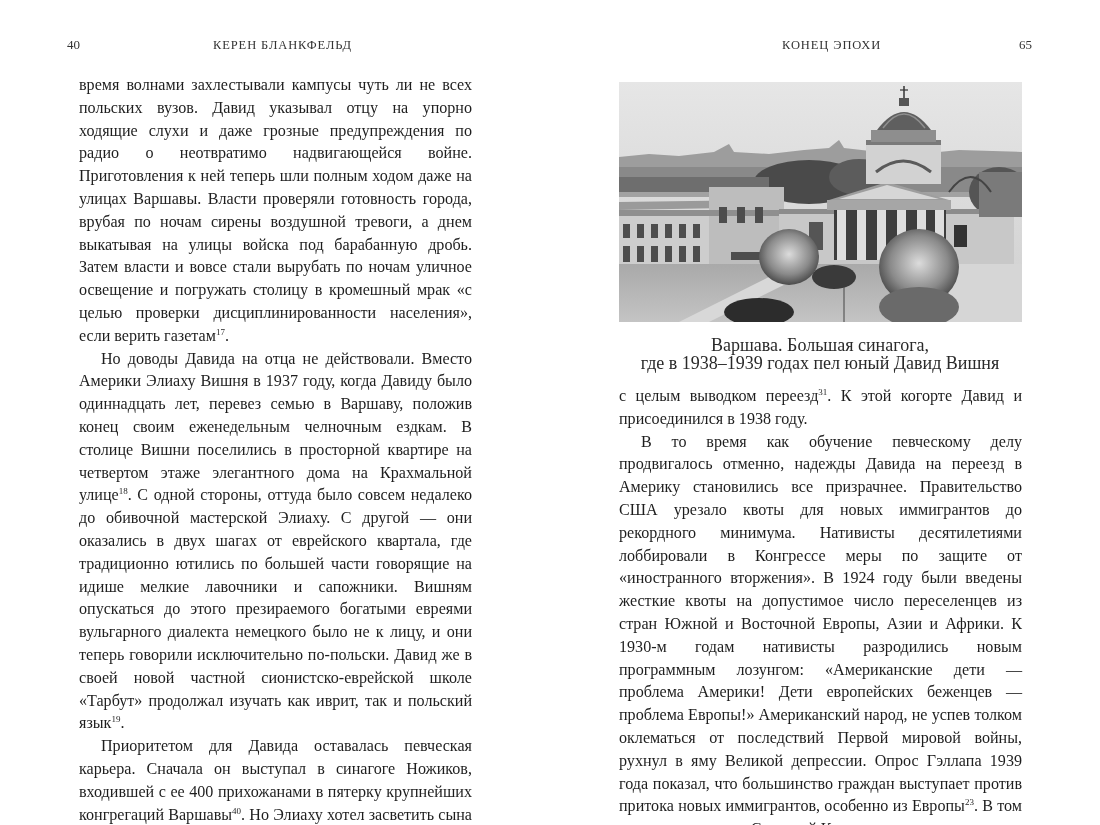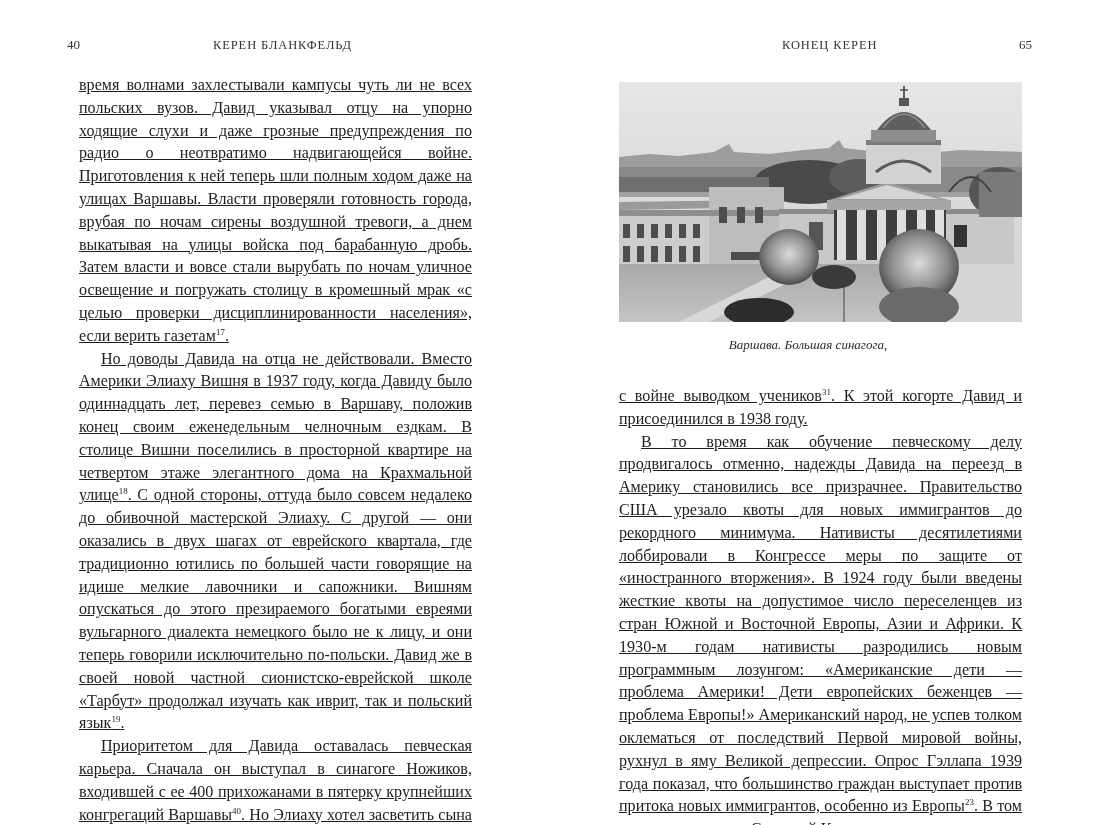--- a/index.html
+++ b/index.html
@@ -54,21 +54,20 @@
       width: 393px;
     }
     .page-right .text-block {
       left: 69px;
       top: 385px;
       width: 403px;
     }
     .text-block p {
       margin: 0;
       text-indent: 0;
-      text-decoration: underline;
     }
     .text-block p.indent {
       text-indent: 22px;
     }
     sup {
       font-size: 9px;
       line-height: 0;
       vertical-align: 6px;
     }
 
@@ -77,46 +76,45 @@
       left: 69px;
       top: 82px;
       width: 403px;
       height: 240px;
       overflow: hidden;
     }
     .figure svg { display: block; }
 
     .caption {
       position: absolute;
-      left: 48px;
+      left: 60px;
       top: 336px;
       width: 420px;
       text-align: center;
-      font-style: italic;
-      font-size: 13px;
+      font-size: 18px;
       line-height: 18px;
       color: #2a2a2a;
     }
   </style>
 </head>
 <body>
 
 <div class="page page-left">
   <div class="folio">40</div>
   <div class="running-head">КЕРЕН БЛАНКФЕЛЬД</div>
 
   <div class="text-block">
     <p><span>время волнами захлестывали кампусы чуть ли не всех польских вузов. Давид указывал отцу на упорно ходящие слухи и даже грозные предупреждения по радио о неотвратимо надвигающейся войне. Приготовления к ней теперь шли полным ходом даже на улицах Варшавы. Власти проверяли готовность города, врубая по ночам сирены воздушной тревоги, а днем выкатывая на улицы войска под барабанную дробь. Затем власти и вовсе стали вырубать по ночам уличное освещение и погружать столицу в кромешный мрак «с целью проверки дисциплинированности населения», если верить газетам</span><sup>17</sup><span>.</span></p>
     <p class="indent"><span>Но доводы Давида на отца не действовали. Вместо Америки Элиаху Вишня в 1937 году, когда Давиду было одиннадцать лет, перевез семью в Варшаву, положив конец своим еженедельным челночным ездкам. В столице Вишни поселились в просторной квартире на четвертом этаже элегантного дома на Крахмальной улице</span><sup>18</sup><span>. С одной стороны, оттуда было совсем недалеко до обивочной мастерской Элиаху. С другой — они оказались в двух шагах от еврейского квартала, где традиционно ютились по большей части говорящие на идише мелкие лавочники и сапожники. Вишням опускаться до этого презираемого богатыми евреями вульгарного диалекта немецкого было не к лицу, и они теперь говорили исключительно по-польски. Давид же в своей новой частной сионистско-еврейской школе «Тарбут» продолжал изучать как иврит, так и польский язык</span><sup>19</sup><span>.</span></p>
     <p class="indent"><span>Приоритетом для Давида оставалась певческая карьера. Сначала он выступал в синагоге Ножиков, входившей с ее 400 прихожанами в пятерку крупнейших конгрегаций Варшавы</span><sup>40</sup><span>. Но Элиаху хотел засветить сына с его голосом и певческим талантом пошире</span></p>
   </div>
 </div>
 
 <div class="page page-right">
-  <div class="running-head">КОНЕЦ КЕРЕН</div>
+  <div class="running-head">КОНЕЦ ЭПОХИ</div>
   <div class="folio">65</div>
 
   <div class="figure">
     <svg width="403" height="240" viewBox="0 0 403 240" xmlns="http://www.w3.org/2000/svg">
       <defs>
         <linearGradient id="sky" x1="0" y1="0" x2="0" y2="1">
           <stop offset="0" stop-color="#e6e6e6"></stop>
           <stop offset="1" stop-color="#cfcfcf"></stop>
         </linearGradient>
         <linearGradient id="ground" x1="0" y1="0" x2="0" y2="1">
@@ -212,19 +210,20 @@
       <ellipse cx="300" cy="185" rx="40" ry="38" fill="url(#tree)"></ellipse>
       <ellipse cx="300" cy="225" rx="40" ry="20" fill="#6a6a6a"></ellipse>
       <ellipse cx="140" cy="230" rx="35" ry="14" fill="#2c2c2c"></ellipse>
       <ellipse cx="215" cy="195" rx="22" ry="12" fill="#3a3a3a"></ellipse>
       <line x1="225" y1="205" x2="225" y2="240" stroke="#444" stroke-width="1"></line>
     </svg>
   </div>
 
   <div class="caption">
     <div>Варшава. Большая синагога,</div>
+    <div>где в 1938–1939 годах пел юный Давид Вишня</div>
   </div>
 
   <div class="text-block">
-    <p><span>с войне выводком учеников</span><sup>31</sup><span>. К этой когорте Давид и присоединился в 1938 году.</span></p>
+    <p><span>с целым выводком переезд</span><sup>31</sup><span>. К этой когорте Давид и присоединился в 1938 году.</span></p>
     <p class="indent"><span>В то время как обучение певческому делу продвигалось отменно, надежды Давида на переезд в Америку становились все призрачнее. Правительство США урезало квоты для новых иммигрантов до рекордного минимума. Нативисты десятилетиями лоббировали в Конгрессе меры по защите от «иностранного вторжения». В 1924 году были введены жесткие квоты на допустимое число переселенцев из стран Южной и Восточной Европы, Азии и Африки. К 1930-м годам нативисты разродились новым программным лозунгом: «Американские дети — проблема Америки! Дети европейских беженцев — проблема Европы!» Американский народ, не успев толком оклематься от последствий Первой мировой войны, рухнул в яму Великой депрессии. Опрос Гэллапа 1939 года показал, что большинство граждан выступает против притока новых иммигрантов, особенно из Европы</span><sup>23</sup><span>. В том же году сенатор от Северной Каролины представил</span></p>
   </div>
 </div>
 
 </body></html>

